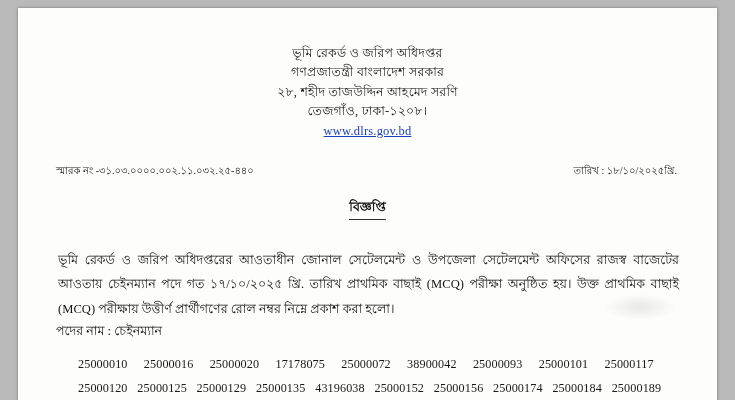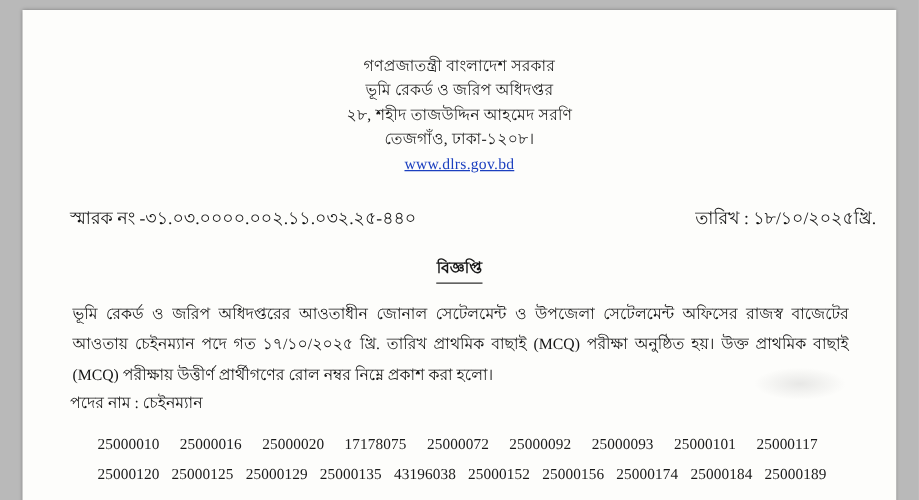--- a/index.html
+++ b/index.html
@@ -42,58 +42,57 @@
     color: #1b3fbf;
     text-decoration: underline;
     font-size: 12.5px;
     margin-top: 20px;
   }
   .memo-row {
     display: flex;
     justify-content: space-between;
     align-items: baseline;
     margin-top: 22px;
-    padding: 0 16px 0 38px;
-    font-size: 14px;
+    padding: 0 40px 0 38px;
+    font-size: 10px;
     color: #161616;
   }
   .notice-title {
     text-align: center;
     margin-top: 18px;
     font-size: 12.5px;
     color: #161616;
   }
   .notice-title span {
     display: inline-block;
     border-bottom: 1px solid #303030;
     padding-bottom: 1px;
     font-weight: bold;
   }
   .body-text {
-    margin-top: 12px;
+    margin-top: 28px;
     padding: 0 38px 0 40px;
     font-size: 12.6px;
     line-height: 1.95;
     text-align: justify;
     text-justify: inter-word;
     color: #141414;
   }
   .post-name {
     margin-top: 0;
     padding-left: 38px;
     font-size: 12.6px;
     color: #141414;
   }
   .roll-table {
     margin-top: 10px;
     padding: 0 46px 0 60px;
   }
   .roll-row {
     display: flex;
-    justify-content: space-between;
     font-size: 12.2px;
     line-height: 2.0;
     color: #1a1a1a;
     font-family: "Liberation Serif", serif;
   }
   .roll-cell {
     width: 11.1%;
     text-align: left;
     letter-spacing: 0.1px;
   }
@@ -107,22 +106,22 @@
     border-radius: 40%;
   }
 </style>
 </head>
 <body>
 
 <div class="page">
   <div class="inner">
 
     <div class="letterhead">
+      <div>ভূমি রেকর্ড ও জরিপ অধিদপ্তর</div>
       <div>গণপ্রজাতন্ত্রী বাংলাদেশ সরকার</div>
-      <div>ভূমি রেকর্ড ও জরিপ অধিদপ্তর</div>
       <div>২৮, শহীদ তাজউদ্দিন আহমেদ সরণি</div>
       <div>তেজগাঁও, ঢাকা-১২০৮।</div>
       <div>
         <a class="site-link" href="#">www.dlrs.gov.bd</a>
       </div>
     </div>
 
     <div class="memo-row">
       <div>স্মারক নং -৩১.০৩.০০০০.০০২.১১.০৩২.২৫-৪৪০</div>
       <div>তারিখ : ১৮/১০/২০২৫খ্রি.</div>
@@ -136,21 +135,21 @@
 
     <div class="post-name">পদের নাম : চেইনম্যান</div>
 
     <div class="roll-table">
       <div class="roll-row">
         <div class="roll-cell">25000010</div>
         <div class="roll-cell">25000016</div>
         <div class="roll-cell">25000020</div>
         <div class="roll-cell">17178075</div>
         <div class="roll-cell">25000072</div>
-        <div class="roll-cell">25000092</div>
+        <div class="roll-cell">38900042</div>
         <div class="roll-cell">25000093</div>
         <div class="roll-cell">25000101</div>
         <div class="roll-cell">25000117</div>
       </div>
       <div class="roll-row">
         <div class="roll-cell">25000120</div>
         <div class="roll-cell">25000125</div>
         <div class="roll-cell">25000129</div>
         <div class="roll-cell">25000135</div>
         <div class="roll-cell">43196038</div>

